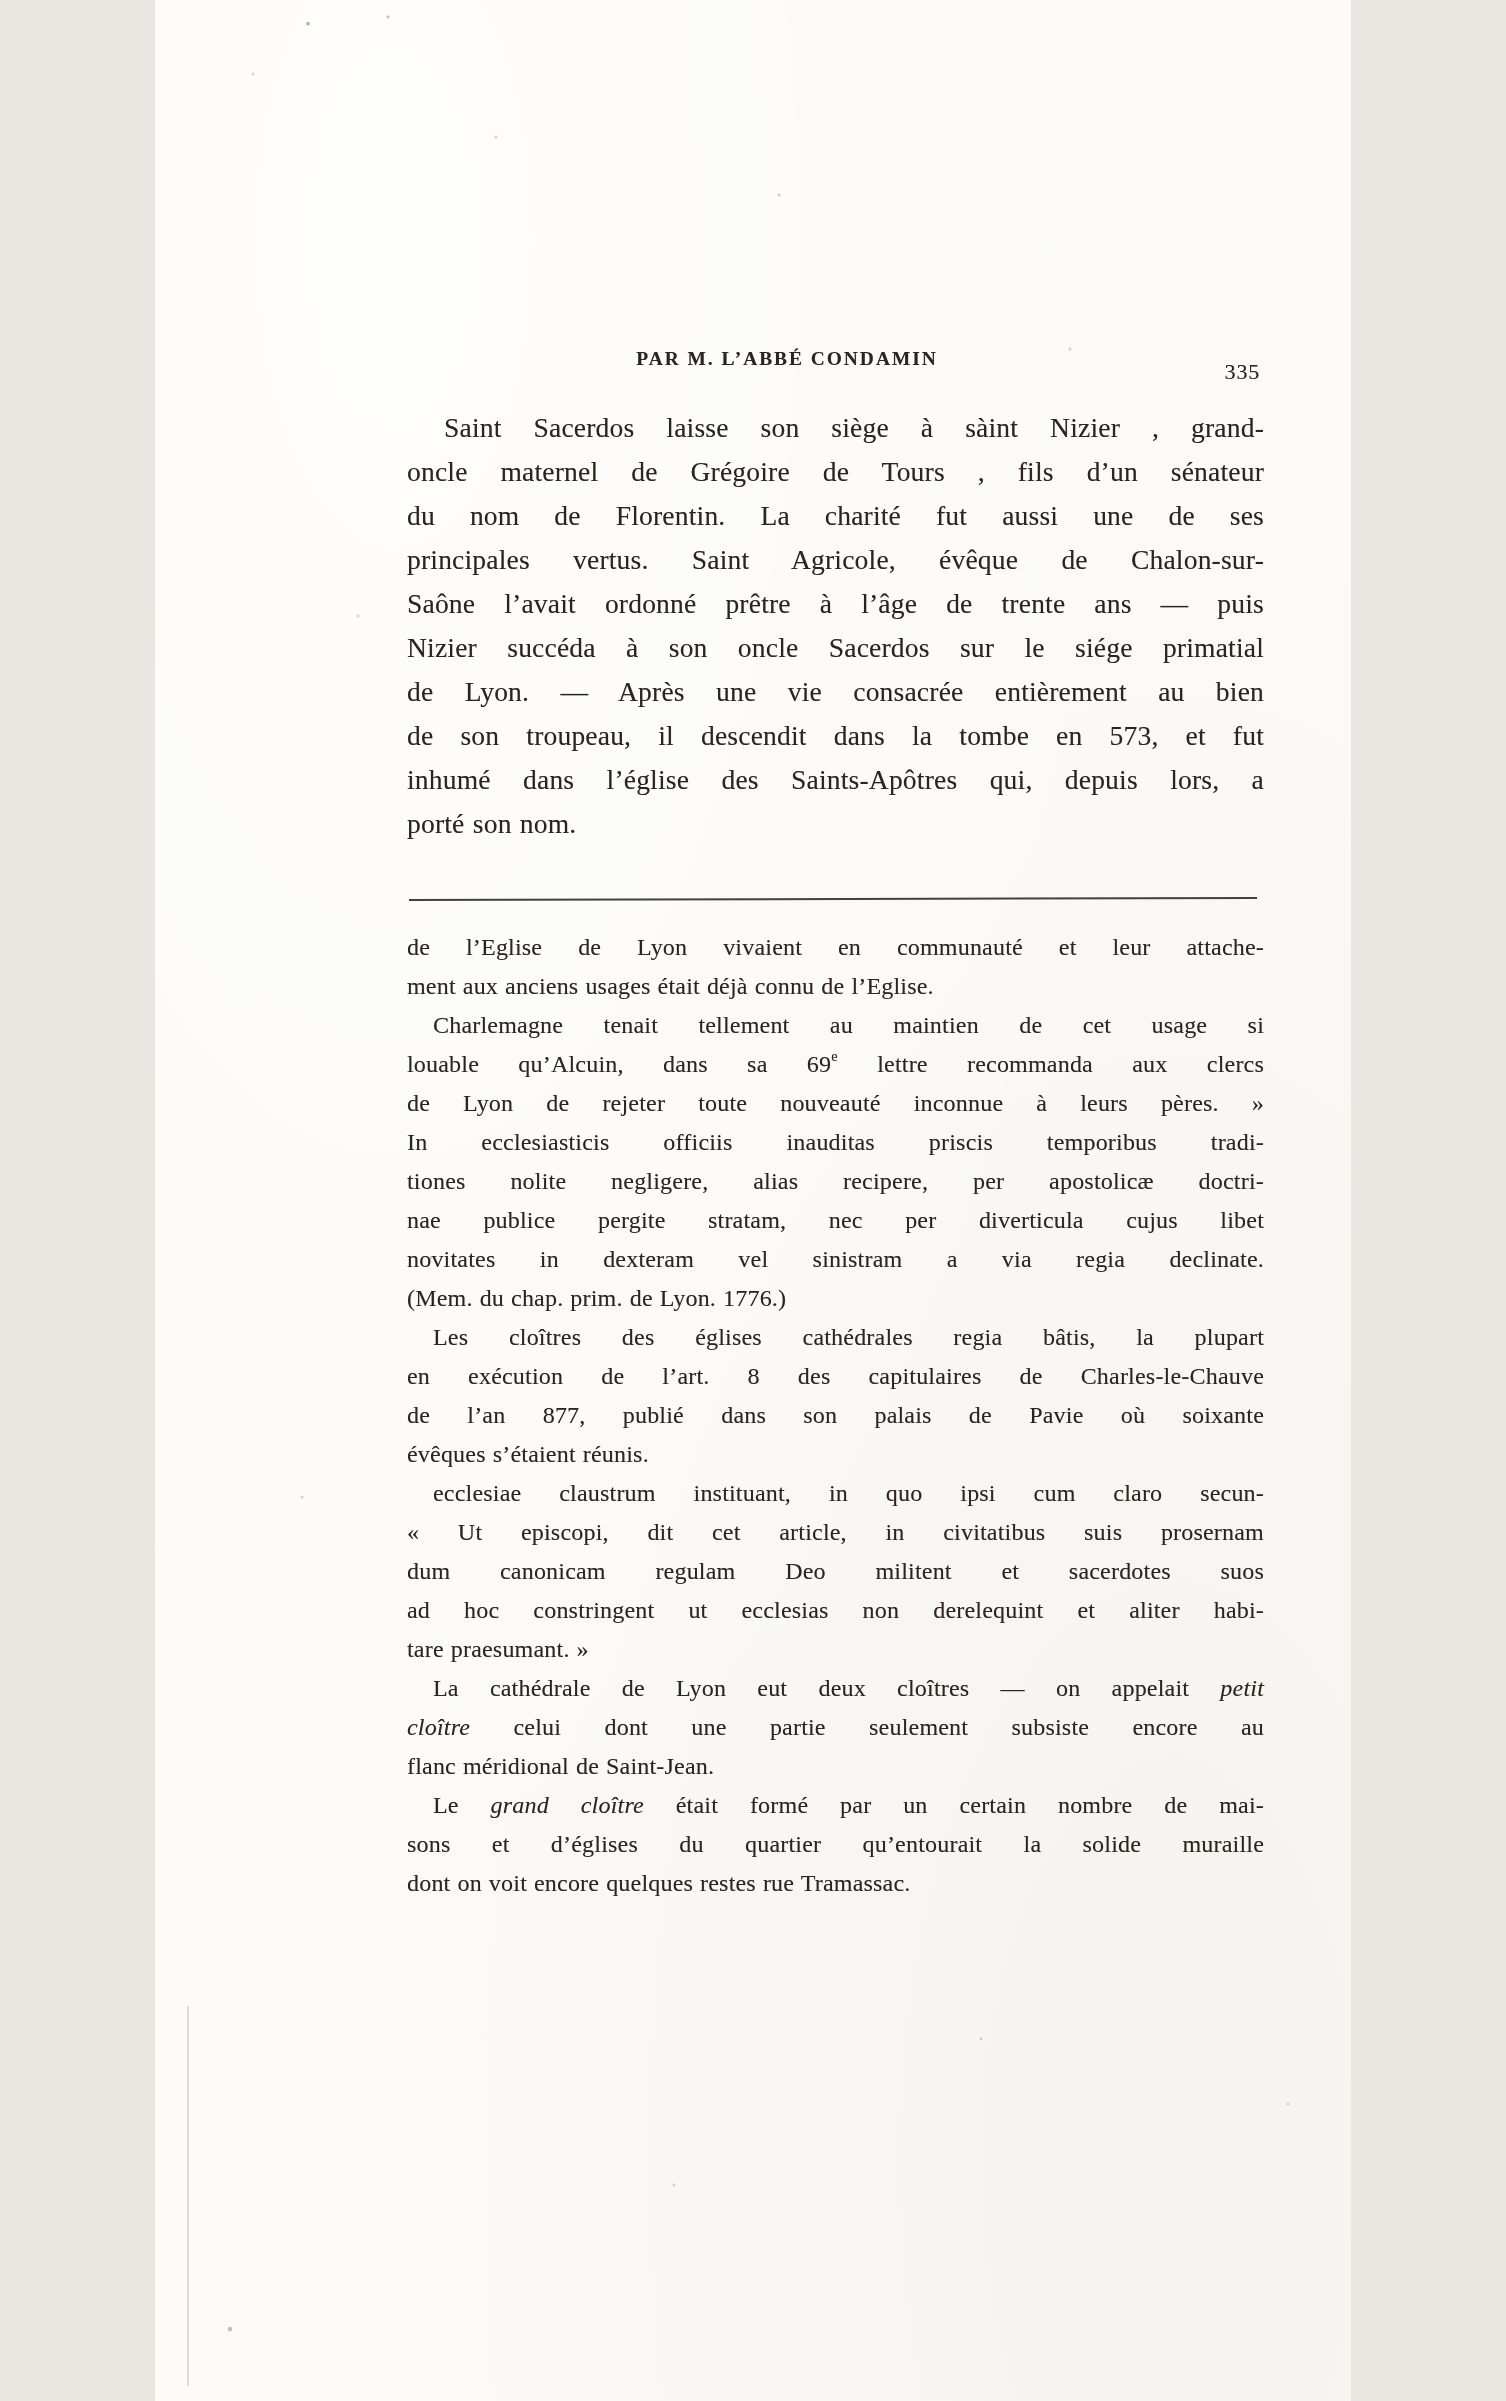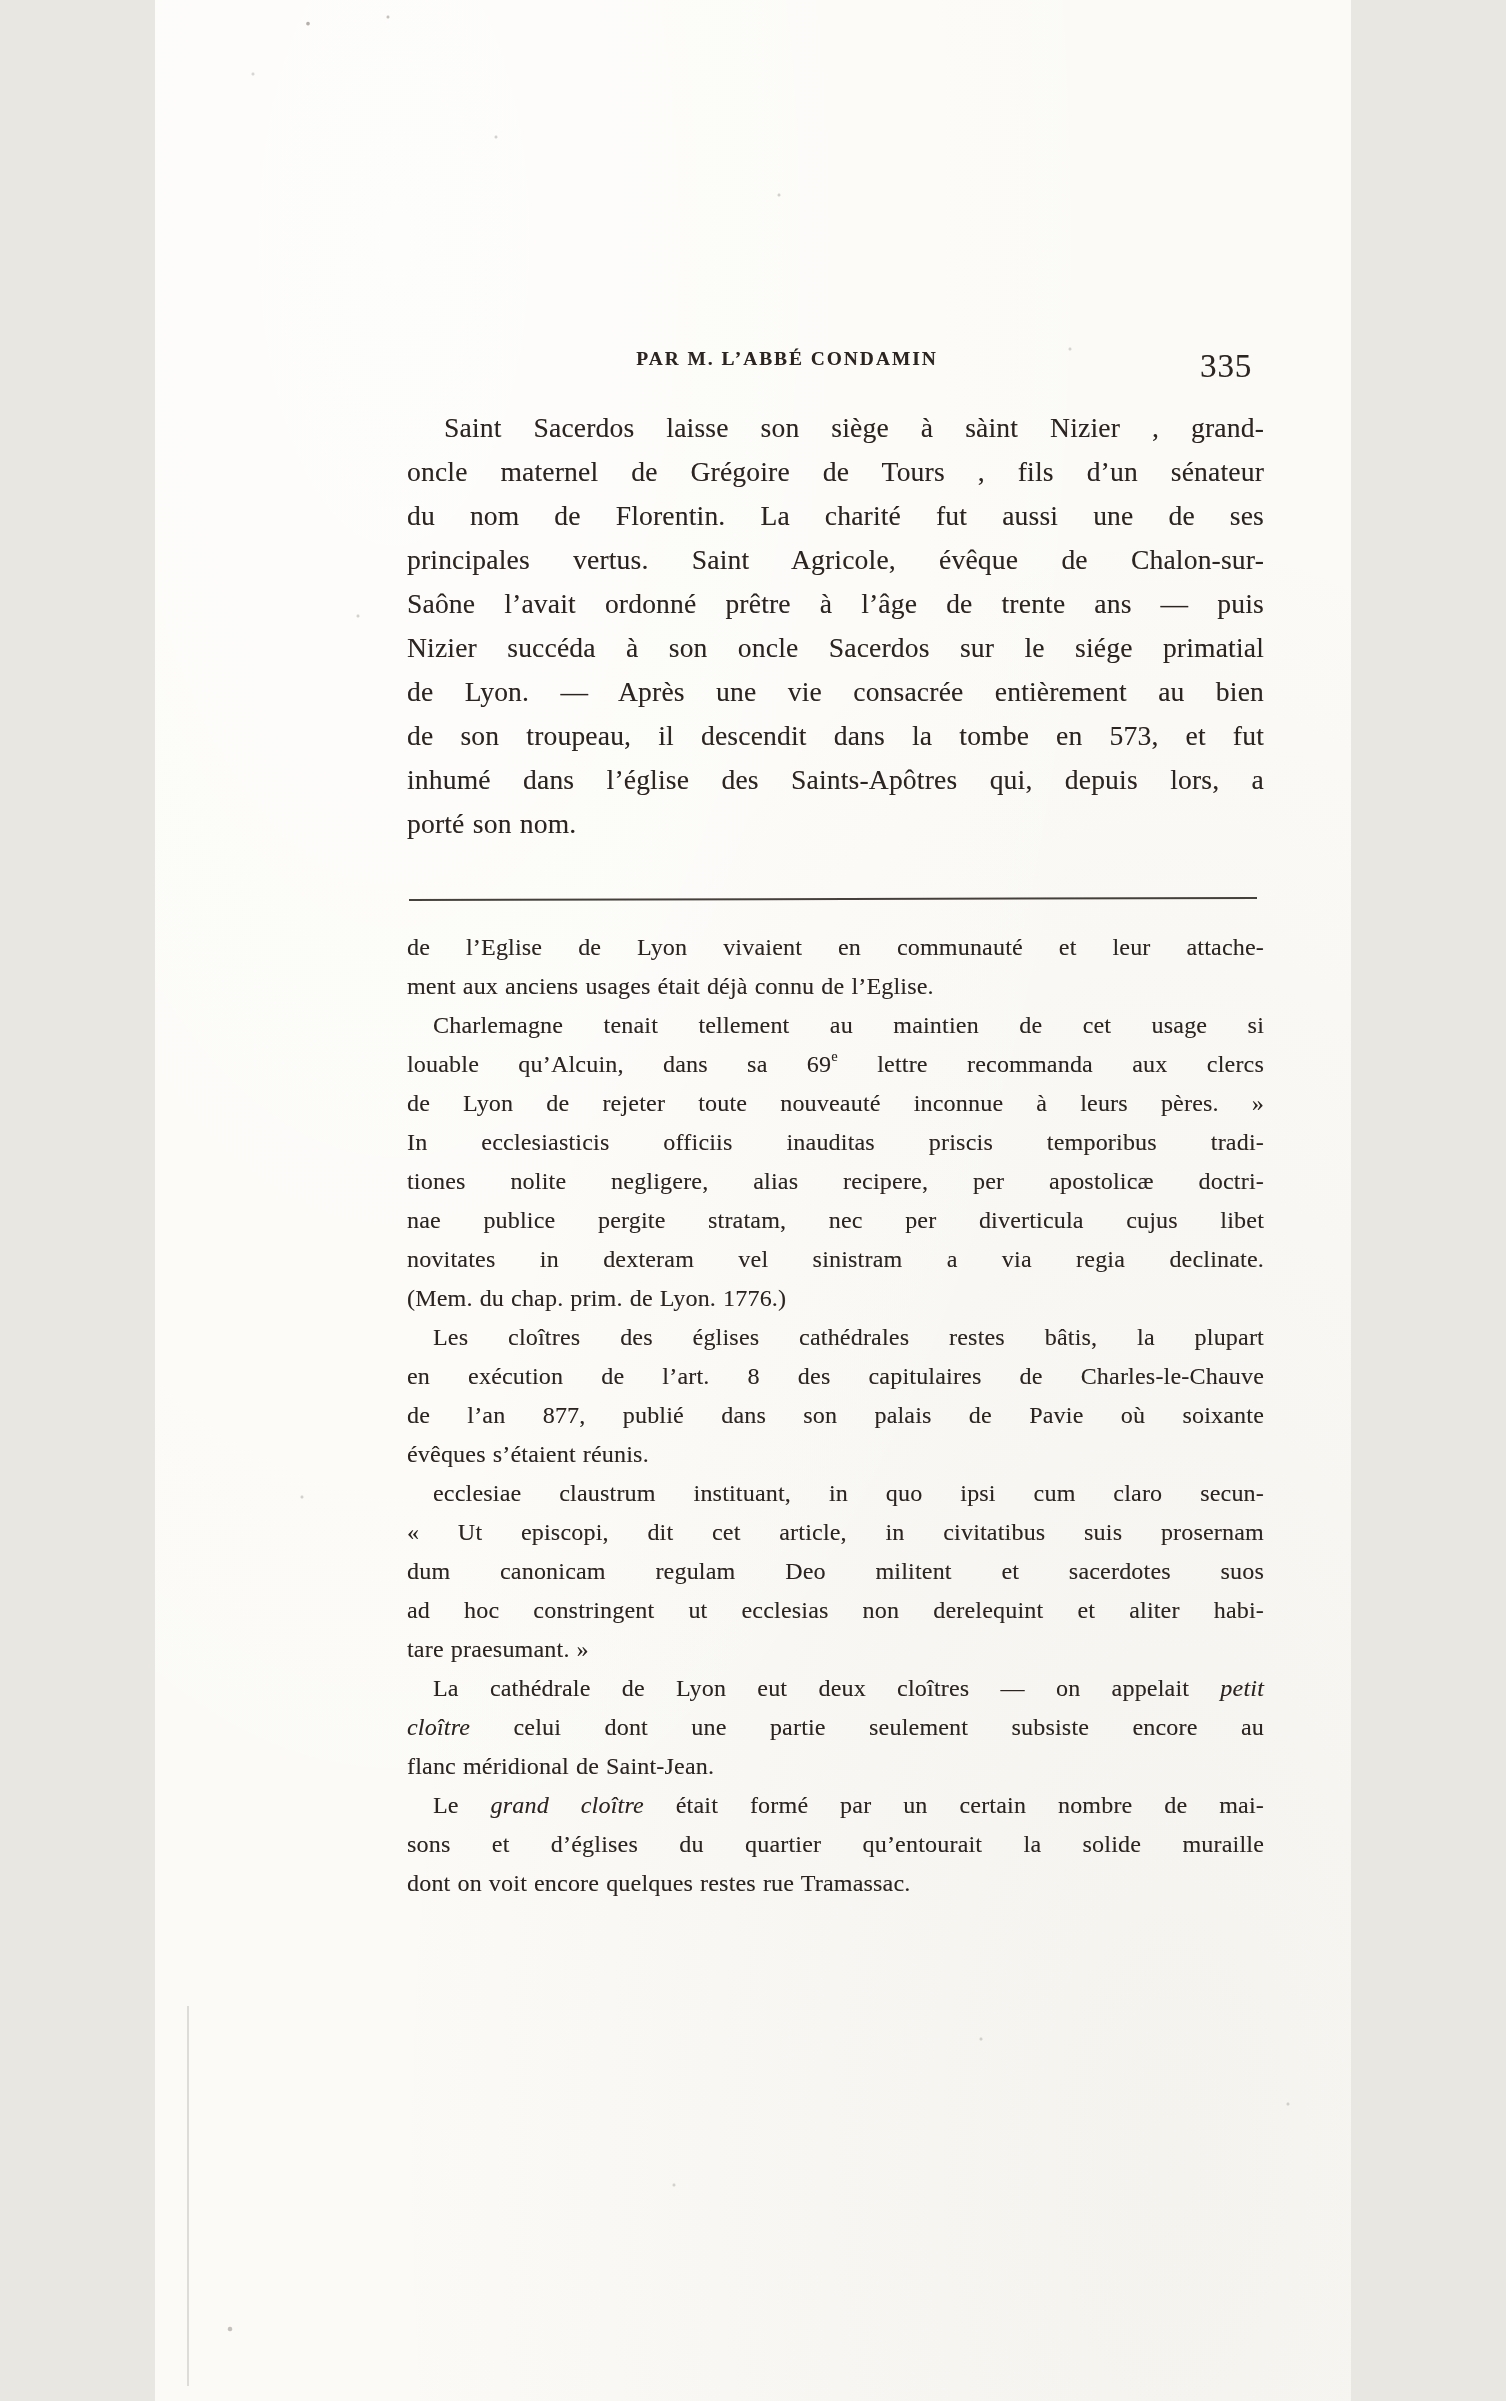--- a/index.html
+++ b/index.html
@@ -28,22 +28,22 @@
     display:block;
     text-align:center;
     font-size:19.4px;
     font-weight:700;
     letter-spacing:2px;
     padding-right:97px; 
     text-shadow:0.2px 0.2px 0.5px rgba(43,36,32,0.35);
   }
   .page-number{
     position:absolute;
-    right:12px;bottom:0;
-    font-size:33px;
+    right:4px;bottom:0;
+    font-size:22px;
     letter-spacing:0.8px;
     text-shadow:0.2px 0.2px 0.5px rgba(43,36,32,0.35);
   }
   .textblock .line{
     text-align:justify;
     text-align-last:justify;
     white-space:normal;
   }
   .textblock .line.last{
     text-align:left;
@@ -156,21 +156,21 @@
           <div class="line"><span>Charlemagne tenait tellement au maintien de cet usage si</span></div>
           <div class="line"><span>louable qu’Alcuin, dans sa 69</span><sup>e</sup><span> lettre recommanda aux clercs</span></div>
           <div class="line"><span>de Lyon de rejeter toute nouveauté inconnue à leurs pères. »</span></div>
           <div class="line"><span>In ecclesiasticis officiis inauditas priscis temporibus tradi-</span></div>
           <div class="line"><span>tiones nolite negligere, alias recipere, per apostolicæ doctri-</span></div>
           <div class="line"><span>nae publice pergite stratam, nec per diverticula cujus libet</span></div>
           <div class="line"><span>novitates in dexteram vel sinistram a via regia declinate.</span></div>
           <div class="line last"><span>(Mem. du chap. prim. de Lyon. 1776.)</span></div>
         </div>
         <div class="paragraph indent">
-          <div class="line"><span>Les cloîtres des églises cathédrales restes bâtis, la plupart</span></div>
+          <div class="line"><span>Les cloîtres des églises cathédrales regia bâtis, la plupart</span></div>
           <div class="line"><span>en exécution de l’art. 8 des capitulaires de Charles-le-Chauve</span></div>
           <div class="line"><span>de l’an 877, publié dans son palais de Pavie où soixante</span></div>
           <div class="line last"><span>évêques s’étaient réunis.</span></div>
         </div>
         <div class="paragraph indent">
           <div class="line"><span>ecclesiae claustrum instituant, in quo ipsi cum claro secun-</span></div>
           <div class="line"><span>« Ut episcopi, dit cet article, in civitatibus suis prosernam</span></div>
           <div class="line"><span>dum canonicam regulam Deo militent et sacerdotes suos</span></div>
           <div class="line"><span>ad hoc constringent ut ecclesias non derelequint et aliter habi-</span></div>
           <div class="line last"><span>tare praesumant. »</span></div>

